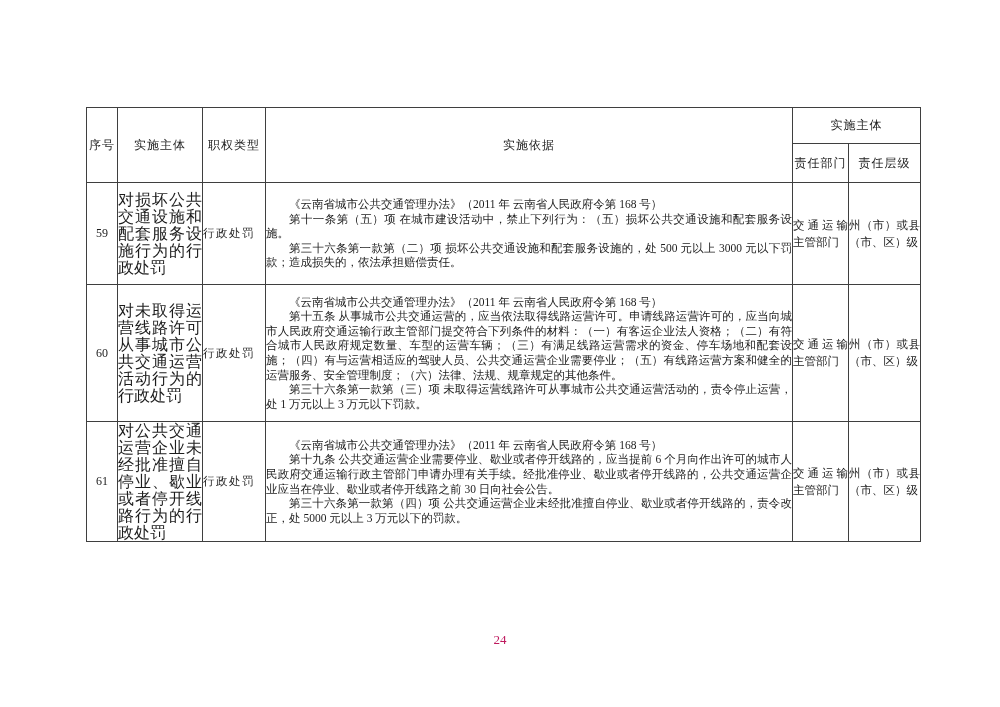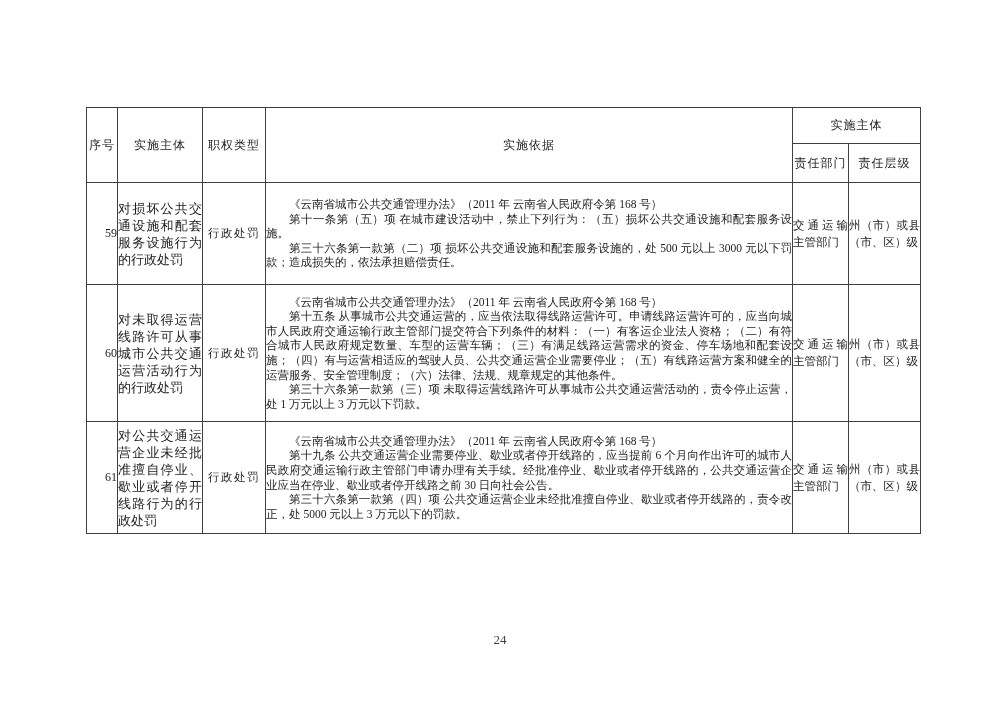--- a/index.html
+++ b/index.html
@@ -40,34 +40,34 @@
     font-family: Liberation Serif, serif;
   }
   tr.hdr-row-1 { height: 36px; }
   tr.hdr-row-2 { height: 39px; }
   tr.row-59 { height: 102px; }
   tr.row-60 { height: 137px; }
   tr.row-61 { height: 112px; }
 
   td.cell-no {
     font-size: 12px;
-    text-align: right;
+    text-align: center;
   }
   td.cell-name {
-    font-size: 13px;
+    font-size: 16px;
     line-height: 17px;
     padding: 2px 4px;
     text-align: justify;
     text-justify: inter-character;
     text-align-last: left;
     margin-top: 24px;
   }
   td.cell-type {
     font-size: 11.5px;
-    text-align: center;
+    text-align: left;
     letter-spacing: 1.5px;
   }
   td.cell-basis {
     font-size: 11.5px;
     line-height: 14.6px;
     padding: 1px 3px;
   }
   td.cell-basis p {
     margin: 0;
     text-indent: 2em;
@@ -83,21 +83,21 @@
     text-justify: inter-character;
     text-align-last: left;
   }
   .page-number {
     position: absolute;
     left: 0;
     top: 632px;
     width: 100%;
     text-align: center;
     font-size: 13px;
-    color: #404040;
+    color: #be185d;
   }
 </style>
 </head>
 <body>
 
 <div class="page">
 
   <table class="reg-table">
     <colgroup>
       <col style="width:31px">

